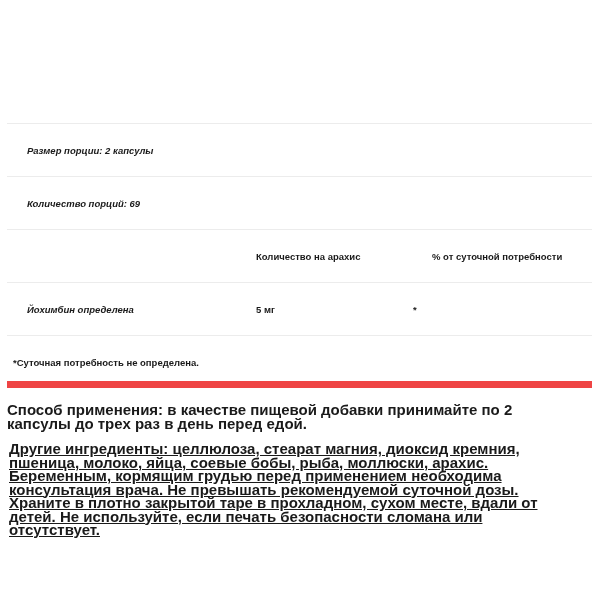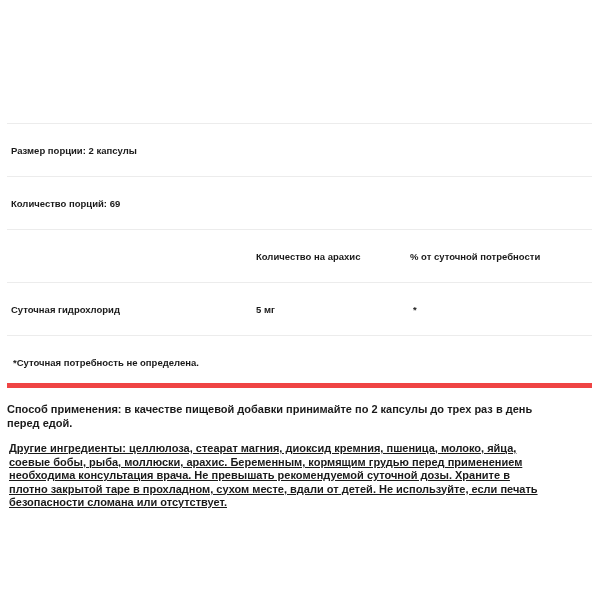--- a/index.html
+++ b/index.html
@@ -23,41 +23,41 @@
       top: 123px;
       width: 585px;
     }
     .row {
       position: relative;
       height: 53px;
       border-top: 1px solid #ececec;
       box-sizing: border-box;
     }
     .row.last {
-      border-bottom: 5px solid #ef4444;
+      border-bottom: 7px solid #ef4444;
     }
     .cell {
       position: absolute;
       top: 0;
       height: 53px;
       line-height: 53px;
       white-space: nowrap;
     }
-    .c1 { left: 4px; }
+    .c1 { left: 20px; font-style: italic; }
     .c2 { left: 249px; }
-    .c3 { left: 403px; }
+    .c3 { left: 425px; }
     .c3.star { left: 406px; }
     .footnote { left: 6px; }
     .instructions {
       position: absolute;
       left: 7px;
       top: 403px;
       width: 560px;
       line-height: 13.5px;
-      font-size: 11px;
+      font-size: 15px;
     }
     .instructions p {
       margin: 0;
     }
     .instructions p.directions {
       margin-bottom: 12px;
     }
     .instructions p.other {
       padding-left: 2px;
       width: 540px;
@@ -72,21 +72,21 @@
     <span class="cell c1">Размер порции: 2 капсулы</span>
   </div>
   <div class="row">
     <span class="cell c1">Количество порций: 69</span>
   </div>
   <div class="row">
     <span class="cell c2">Количество на арахис</span>
     <span class="cell c3">% от суточной потребности</span>
   </div>
   <div class="row">
-    <span class="cell c1">Суточная гидрохлорид</span>
+    <span class="cell c1">Йохимбин определена</span>
     <span class="cell c2">5 мг</span>
     <span class="cell c3 star">*</span>
   </div>
   <div class="row last">
     <span class="cell footnote">*Суточная потребность не определена.</span>
   </div>
 </div>
 
 <div class="instructions">
   <p class="directions">Способ применения:  в качестве пищевой добавки принимайте по 2 капсулы до трех раз в день перед едой.</p>

